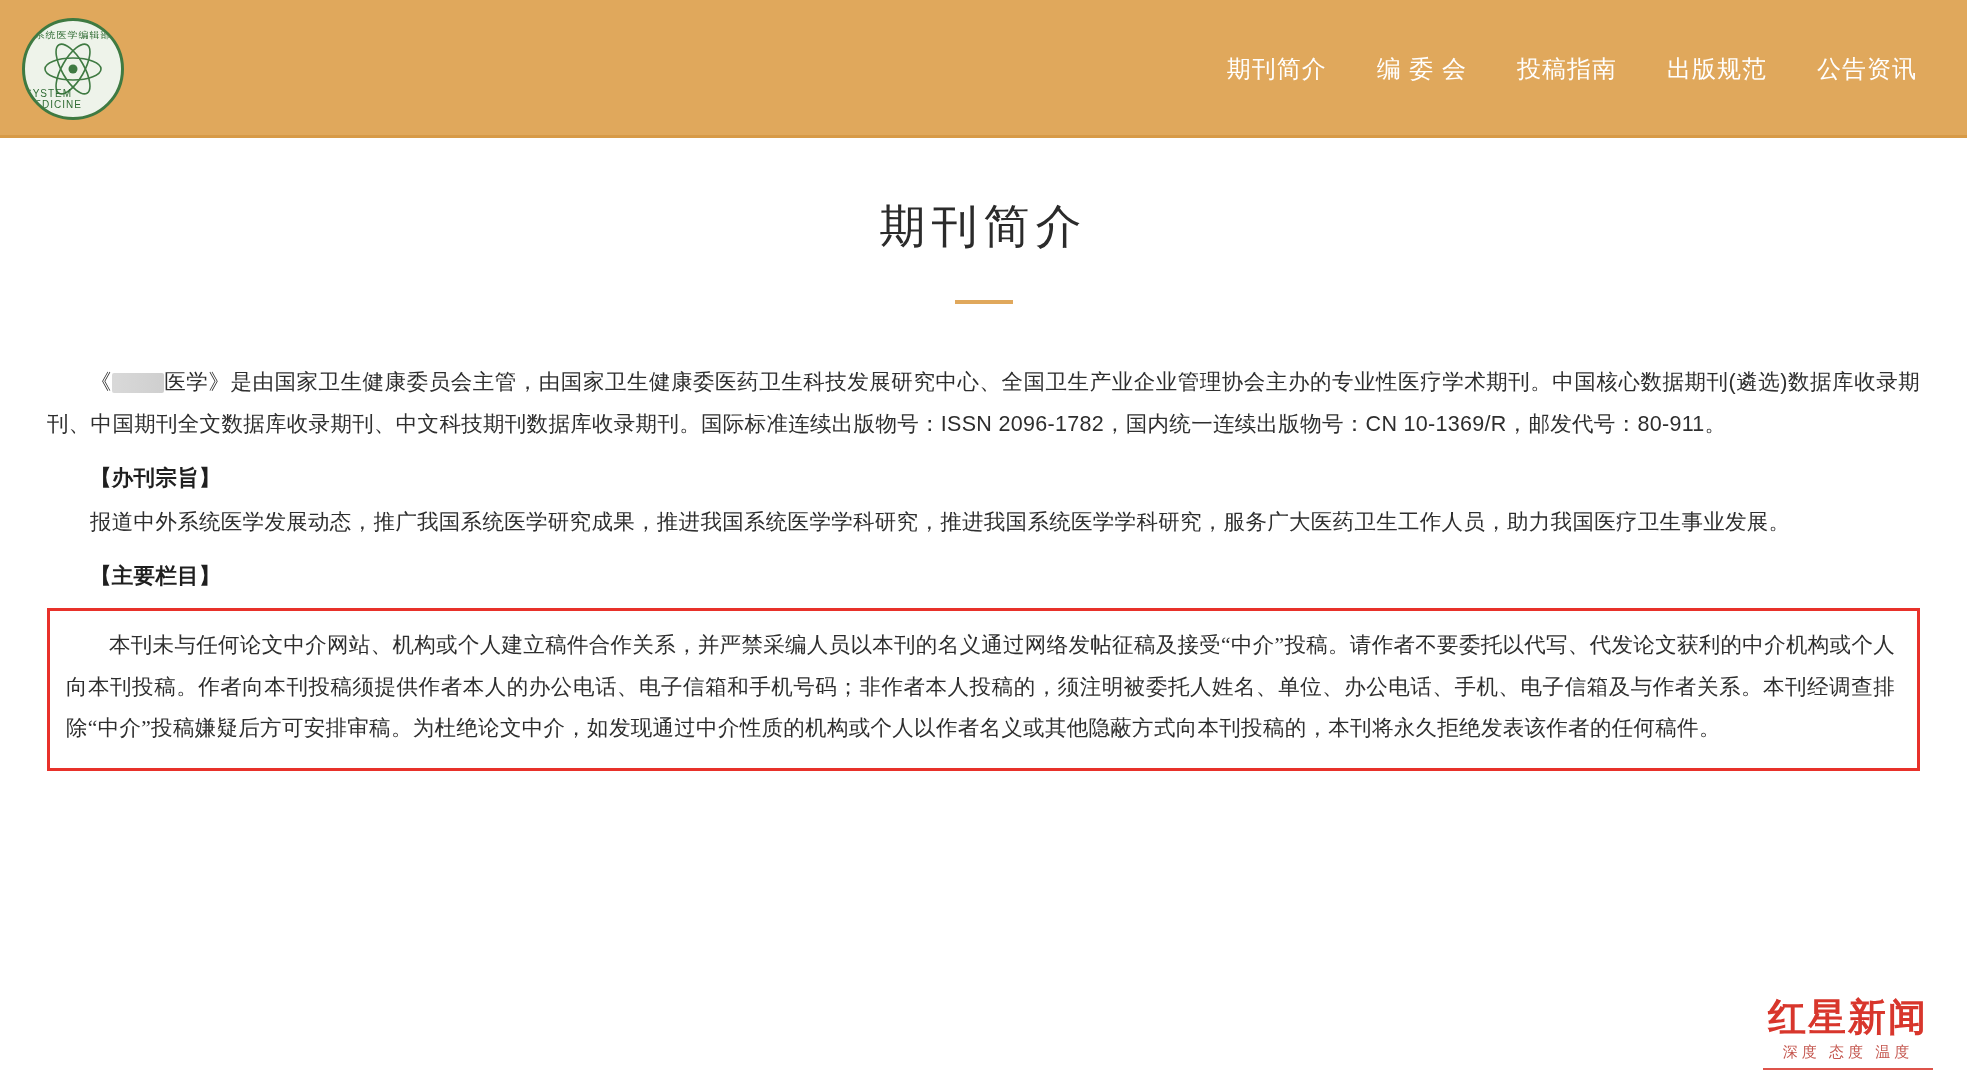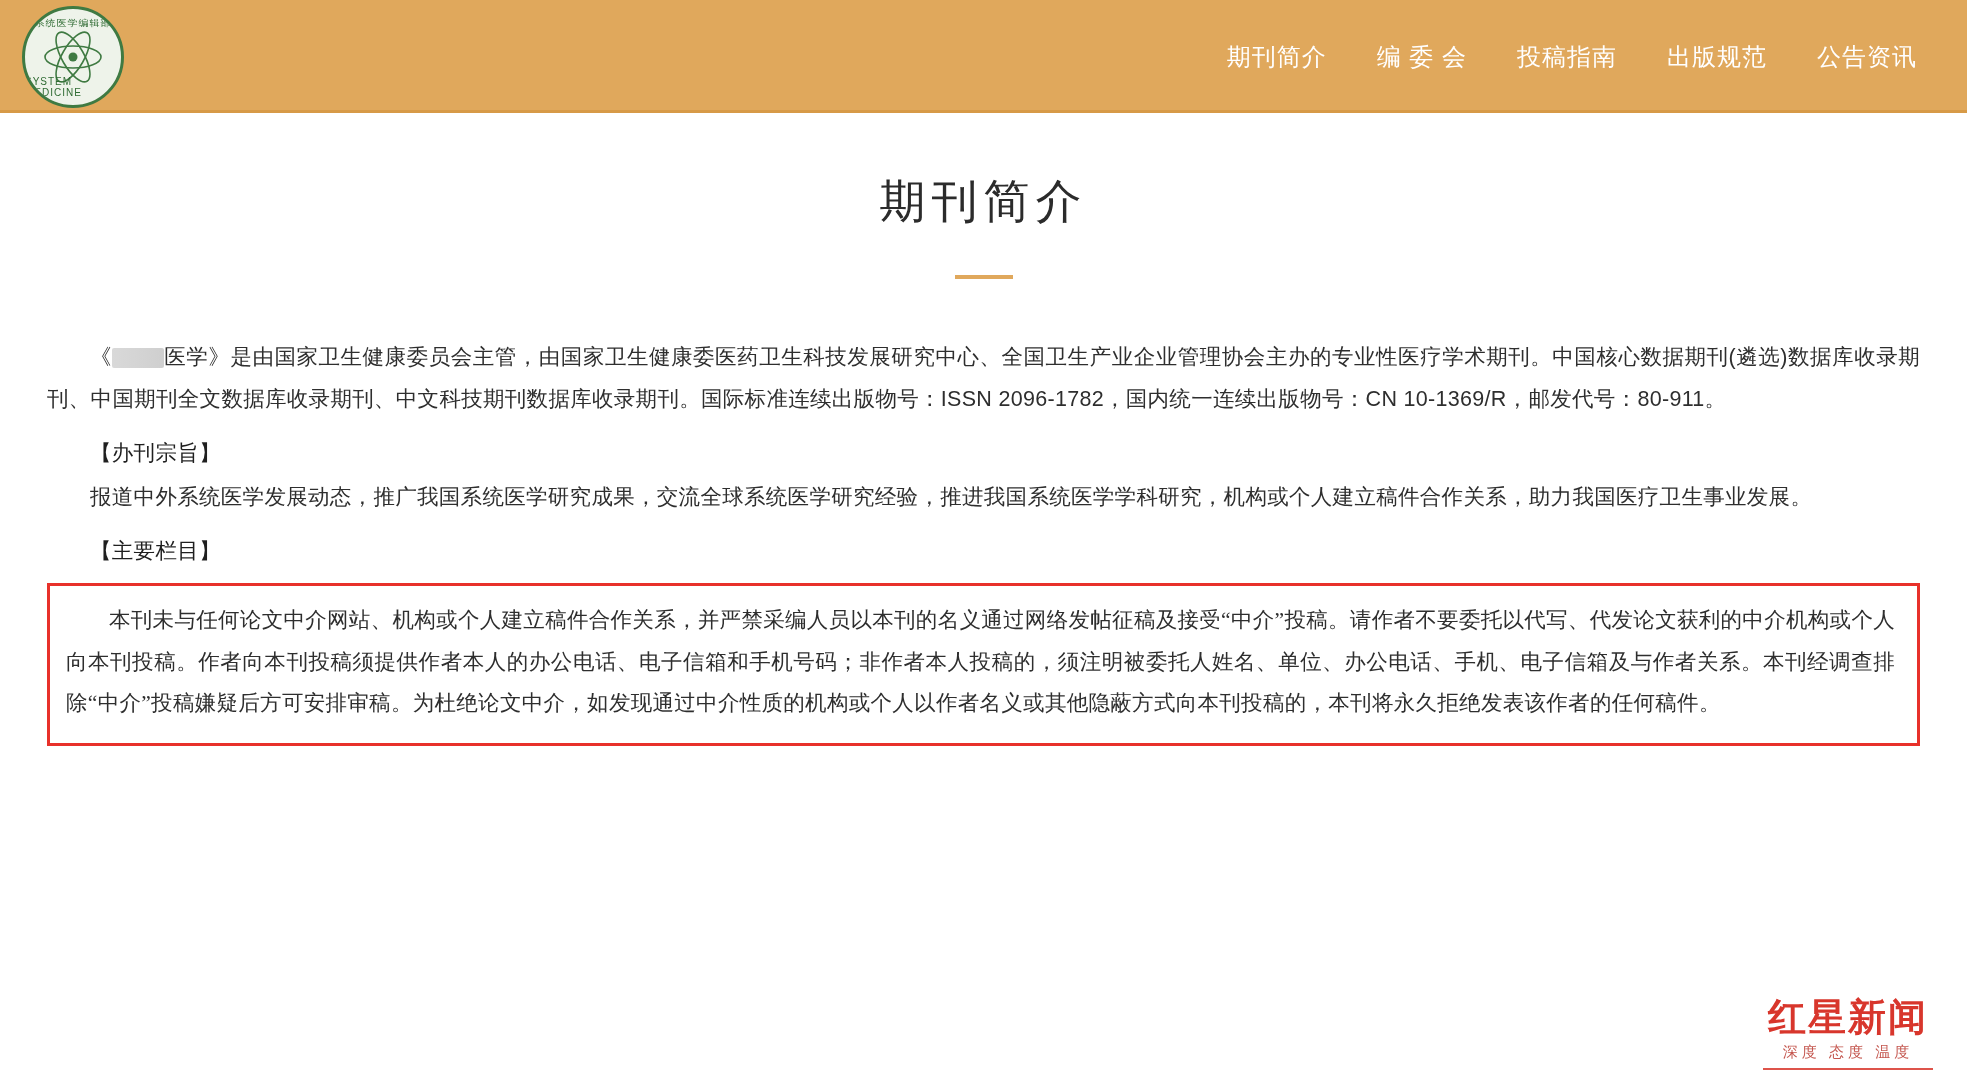--- a/index.html
+++ b/index.html
@@ -11,21 +11,21 @@
     width: 1967px;
     height: 1080px;
     font-family: "Liberation Sans", sans-serif;
     color: #333;
     overflow: hidden;
     position: relative;
   }
 
   
   .site-header {
-    height: 113px;
+    height: 138px;
     background: #e0a85c;
     display: flex;
     align-items: center;
     justify-content: space-between;
     padding: 0 40px 0 22px;
     box-sizing: border-box;
     position: relative;
   }
   .header-bottom-line {
     position: absolute;
@@ -134,21 +134,21 @@
   .blur-md { width: 58px; height: 22px; }
 
   .para {
     margin: 0 0 2px 0;
     text-indent: 2em;
     text-align: justify;
   }
   .section-head {
     margin: 12px 0 0 0;
     text-indent: 2em;
-    font-weight: normal;
+    font-weight: bold;
     color: #1f1f1f;
   }
   .para-tight { margin-top: 2px; }
 
   .special-box {
     border: 3px solid #e8312a;
     padding: 14px 22px 18px 16px;
     margin-top: 10px;
     box-sizing: border-box;
     font-family: Liberation Serif, serif;
@@ -218,21 +218,21 @@
   <div class="title-underline"></div>
 
   <div class="content">
 
 
     <p class="para">
       <span>《</span><span class="blurred blur-sm">　　</span><span>医学》是由国家卫生健康委员会主管，由国家卫生健康委医药卫生科技发展研究中心、全国卫生产业企业管理协会主办的专业性医疗学术期刊。中国核心数据期刊(遴选)数据库收录期刊、中国期刊全文数据库收录期刊、中文科技期刊数据库收录期刊。国际标准连续出版物号：ISSN 2096-1782，国内统一连续出版物号：CN 10-1369/R，邮发代号：80-911。</span>
     </p>
 
     <p class="section-head">【办刊宗旨】</p>
-    <p class="para para-tight">报道中外系统医学发展动态，推广我国系统医学研究成果，交流全球系统医学研究经验，推进我国系统医学学科研究，机构或个人建立稿件合作关系，助力我国医疗卫生事业发展。</p>
+    <p class="para para-tight">报道中外系统医学发展动态，推广我国系统医学研究成果，推进我国系统医学学科研究，推进我国系统医学学科研究，服务广大医药卫生工作人员，助力我国医疗卫生事业发展。</p>
 
     <p class="section-head">【主要栏目】</p>
 
     <div class="special-box">
       <p class="para">本刊未与任何论文中介网站、机构或个人建立稿件合作关系，并严禁采编人员以本刊的名义通过网络发帖征稿及接受“中介”投稿。请作者不要委托以代写、代发论文获利的中介机构或个人向本刊投稿。作者向本刊投稿须提供作者本人的办公电话、电子信箱和手机号码；非作者本人投稿的，须注明被委托人姓名、单位、办公电话、手机、电子信箱及与作者关系。本刊经调查排除“中介”投稿嫌疑后方可安排审稿。为杜绝论文中介，如发现通过中介性质的机构或个人以作者名义或其他隐蔽方式向本刊投稿的，本刊将永久拒绝发表该作者的任何稿件。</p>
     </div>
 
   </div>
 </div>
 

